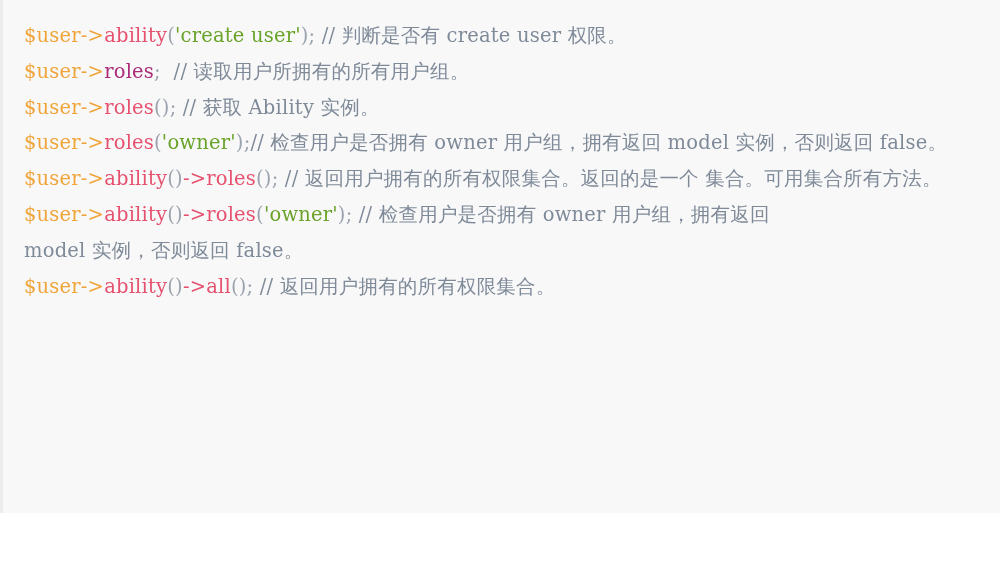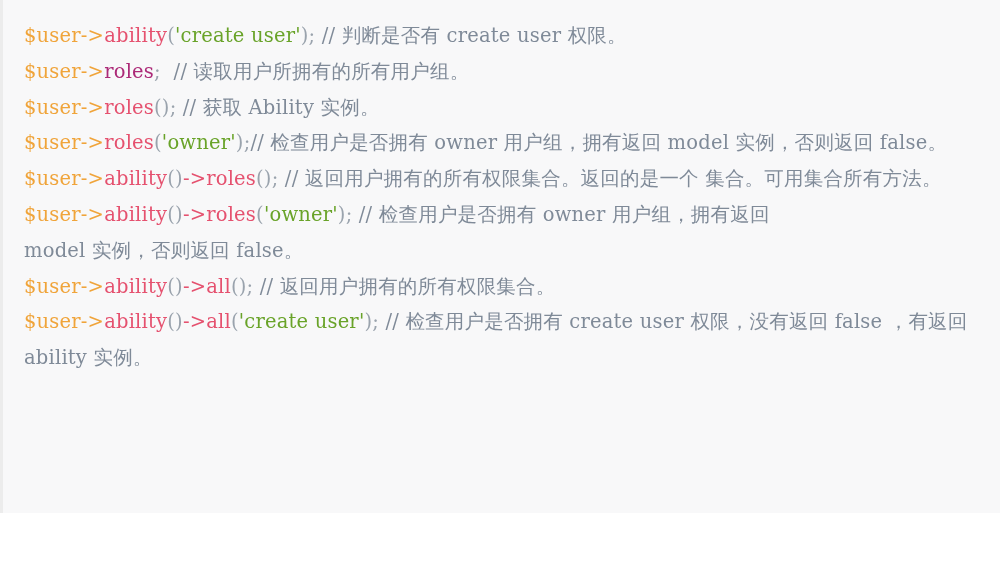--- a/index.html
+++ b/index.html
@@ -33,14 +33,13 @@
 
 <div class="code-block">
   <div class="line"><span class="var">$user-&gt;</span><span class="fn">ability</span><span class="punc">(</span><span class="str">'create user'</span><span class="punc">); </span><span class="cmt">// 判断是否有 create user 权限。</span></div>
   <div class="line"><span class="var">$user-&gt;</span><span class="prop">roles</span><span class="punc">;  </span><span class="cmt">// 读取用户所拥有的所有用户组。</span></div>
   <div class="line"><span class="var">$user-&gt;</span><span class="fn">roles</span><span class="punc">(); </span><span class="cmt">// 获取 Ability 实例。</span></div>
   <div class="line"><span class="var">$user-&gt;</span><span class="fn">roles</span><span class="punc">(</span><span class="str">'owner'</span><span class="punc">);</span><span class="cmt">// 检查用户是否拥有 owner 用户组，拥有返回 model 实例，否则返回 false。</span></div>
   <div class="line"><span class="var">$user-&gt;</span><span class="fn">ability</span><span class="punc">()</span><span class="fn">-&gt;roles</span><span class="punc">(); </span><span class="cmt">// 返回用户拥有的所有权限集合。返回的是一个 集合。可用集合所有方法。</span></div>
   <div class="line"><span class="var">$user-&gt;</span><span class="fn">ability</span><span class="punc">()</span><span class="fn">-&gt;roles</span><span class="punc">(</span><span class="str">'owner'</span><span class="punc">); </span><span class="cmt">// 检查用户是否拥有 owner 用户组，拥有返回
 model 实例，否则返回 false。</span></div>
   <div class="line"><span class="var">$user-&gt;</span><span class="fn">ability</span><span class="punc">()</span><span class="fn">-&gt;all</span><span class="punc">(); </span><span class="cmt">// 返回用户拥有的所有权限集合。</span></div>
-  <div class="line"><span class="var">$user-&gt;</span><span class="fn">ability</span><span class="punc">()</span><span class="fn">-&gt;all</span><span class="punc">(</span><span class="str">'create user'</span><span class="punc">); </span><span class="cmt">// 检查用户是否拥有 create user 权限，没有返回 false ，有返回 ability 实例。</span></div>
 </div>
 
 </body></html>

